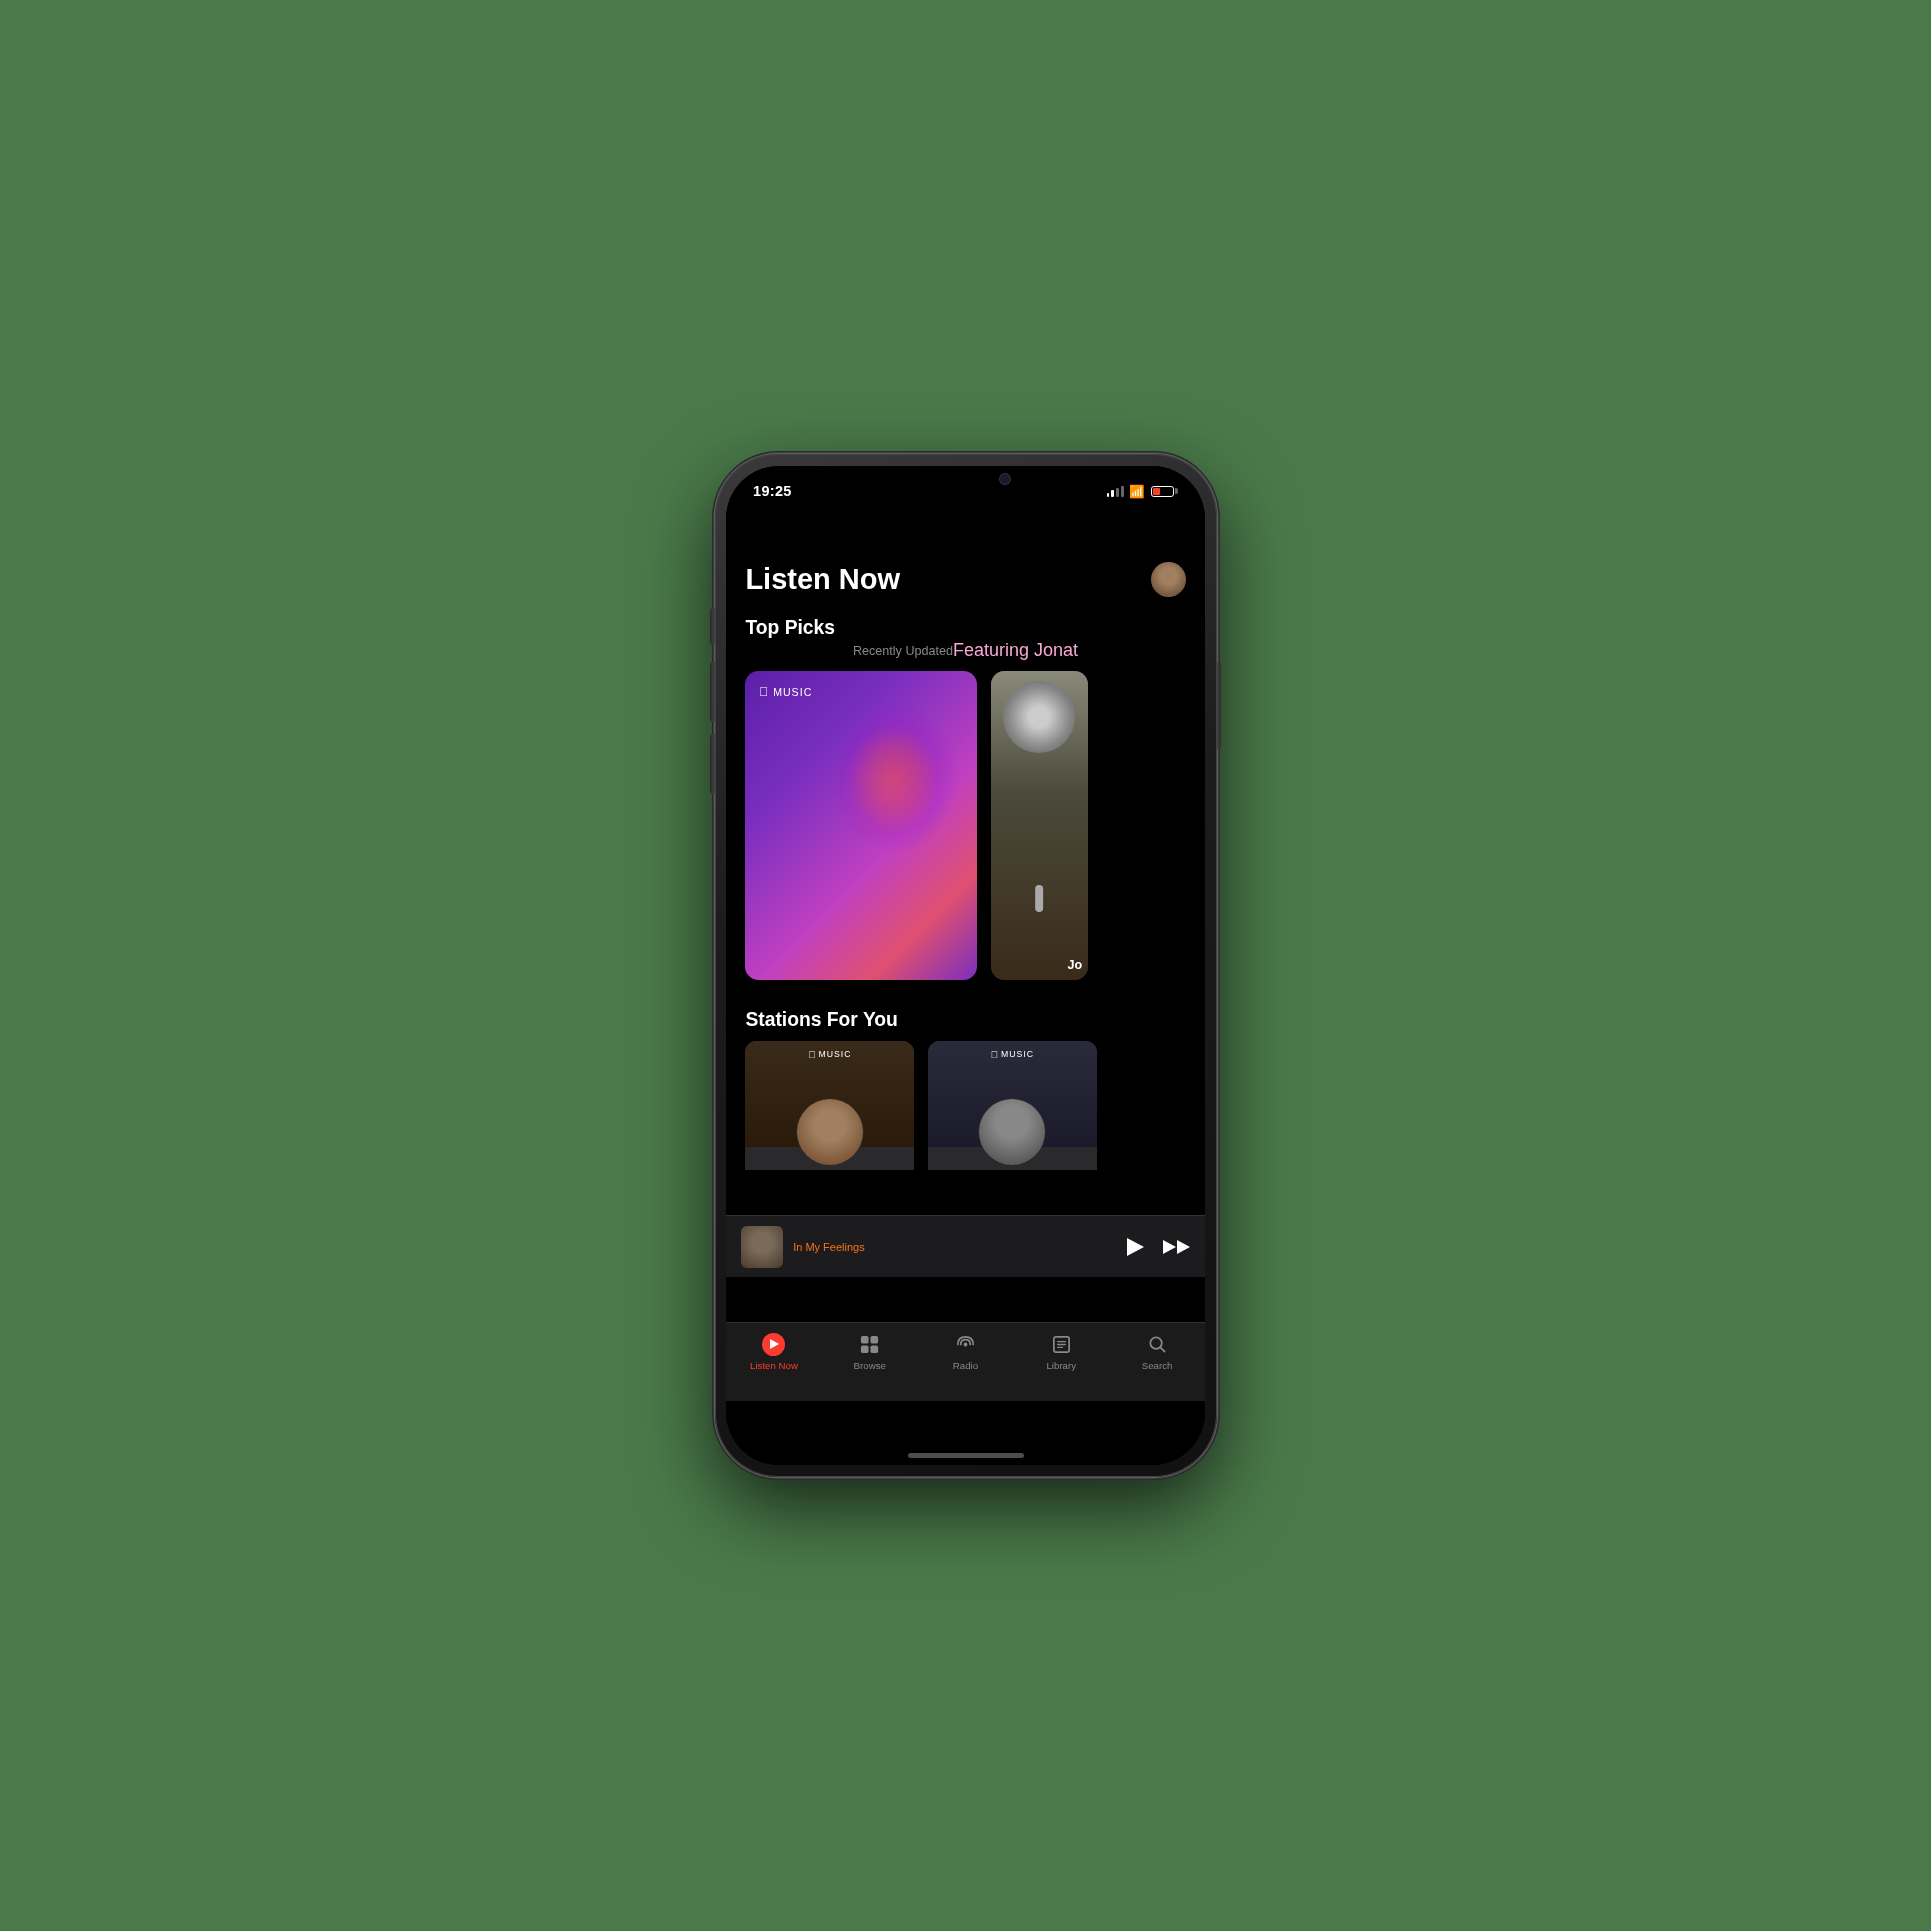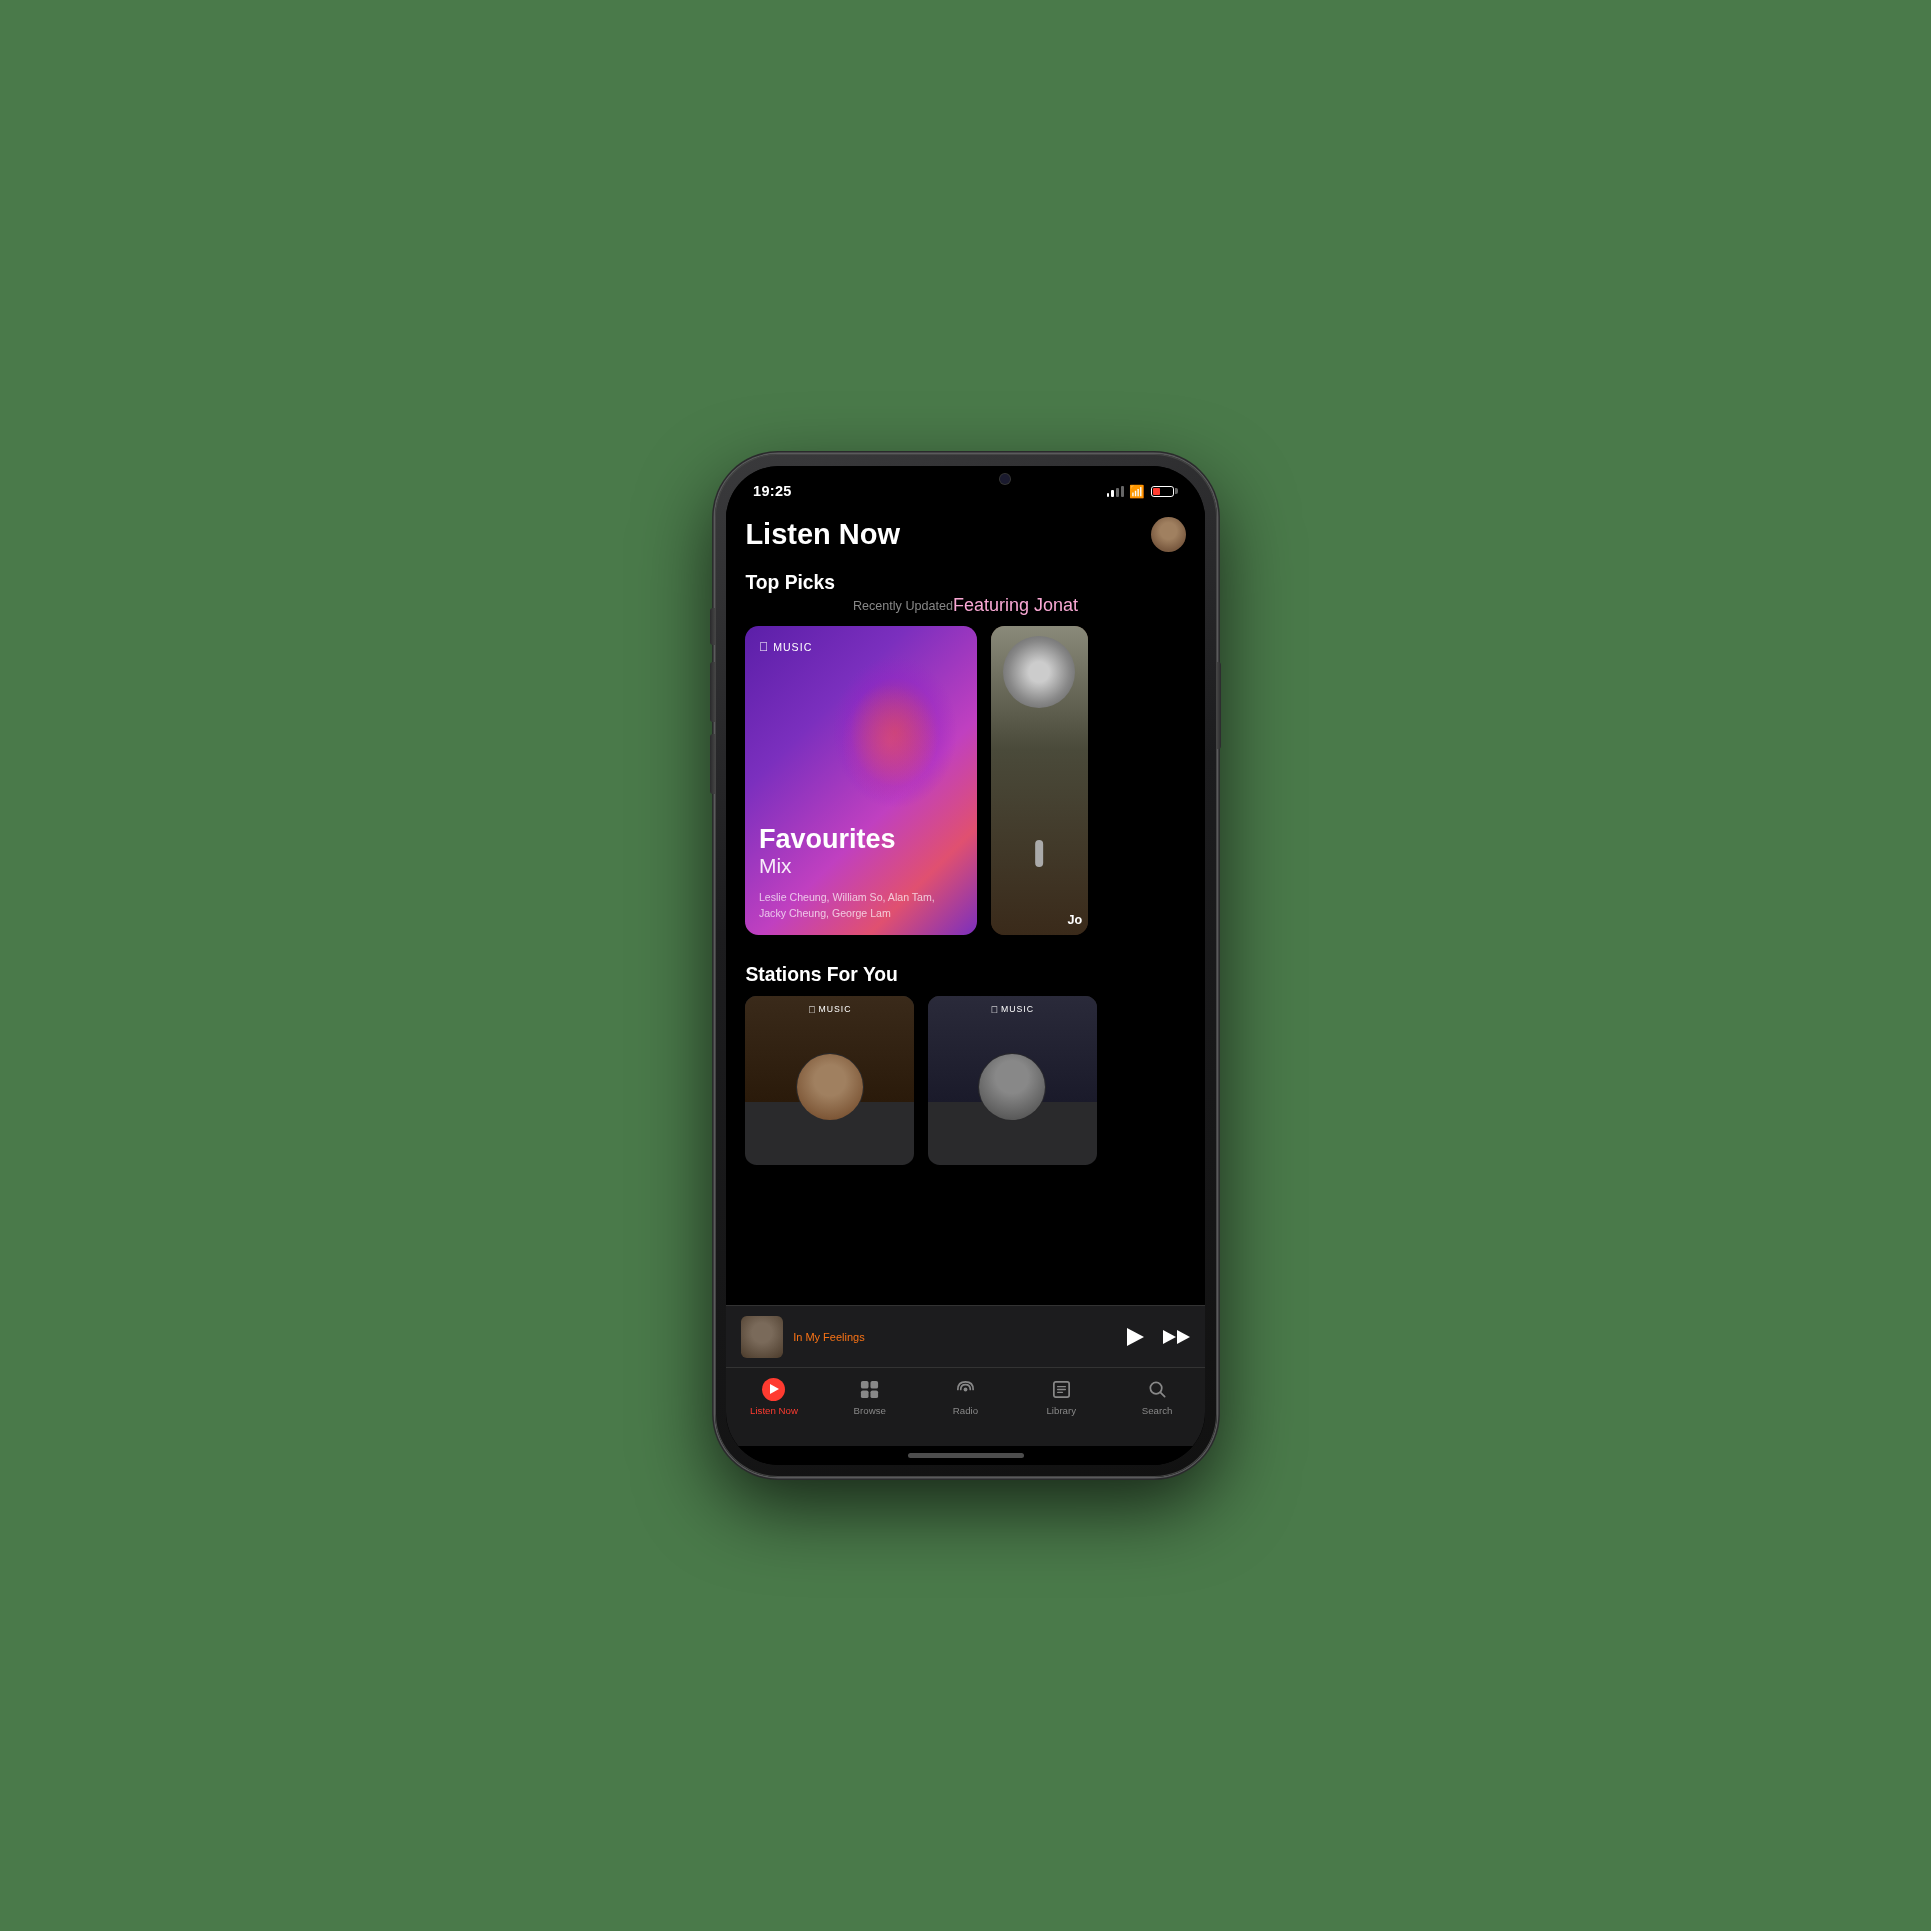--- a/index.html
+++ b/index.html
@@ -103,20 +103,21 @@
       position: absolute;
       top: 0;
       left: 0;
       right: 0;
       bottom: 0;
       background: #000;
       border-radius: 11px;
       overflow: hidden;
       display: flex;
       flex-direction: column;
+      gap: 45px;
     }
 
     
     .status-bar {
       display: flex;
       justify-content: space-between;
       align-items: center;
       padding: 13.5px 27px 3.9px 27px;
       height: 42px;
       flex-shrink: 0;
@@ -591,26 +592,20 @@
         </div>
 
         <div class="cards-scroll">
 
           <div class="mix-card">
             <div class="mix-card-bg-blob"></div>
             <div class="mix-card-bg-blob2"></div>
             <div class="apple-music-badge">
               <span class="apple-logo-small"></span>
               <span class="apple-music-text">MUSIC</span>
-            </div>
-            <div class="mix-card-bottom">
-              <div class="mix-card-title">Favourites</div>
-              <div class="mix-card-subtitle">Mix</div>
-              <div class="mix-card-artists">Leslie Cheung, William So, Alan Tam,
-Jacky Cheung, George Lam</div>
             </div>
           </div>
 
           <div class="artist-card-partial">
             <div class="artist-card-img" style="background: linear-gradient(180deg, #8a8a7a 0%, #4a4a3a 40%, #3a2a1a 100%);">
               <div style="position:absolute;top:9.7px;left:50%;transform:translateX(-50%);width:72px;height:72px;background:radial-gradient(circle,#ccc 20%,#888 60%,#555 100%);border-radius:50%;"></div>
               <div style="position:absolute;bottom:68px;left:50%;transform:translateX(-50%);width:7.7px;height:27px;background:#aaa;border-radius:3.9px;"></div>
               <span style="position:absolute;bottom:7.7px;right:5.8px;color:#fff;font-size:12.6px;font-weight:700;">Jo</span>
             </div>
           </div>

